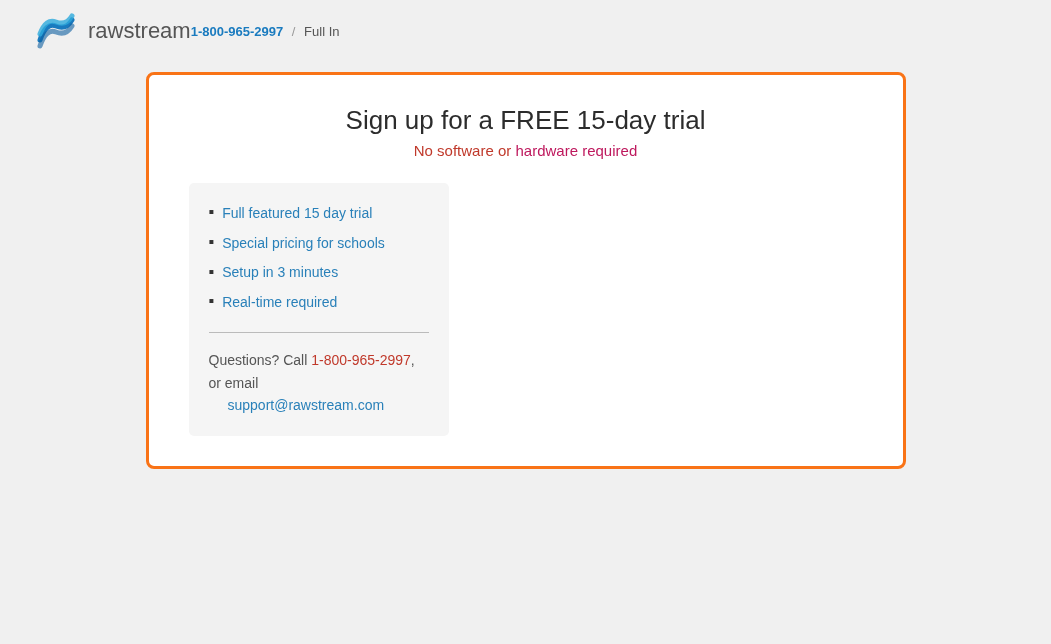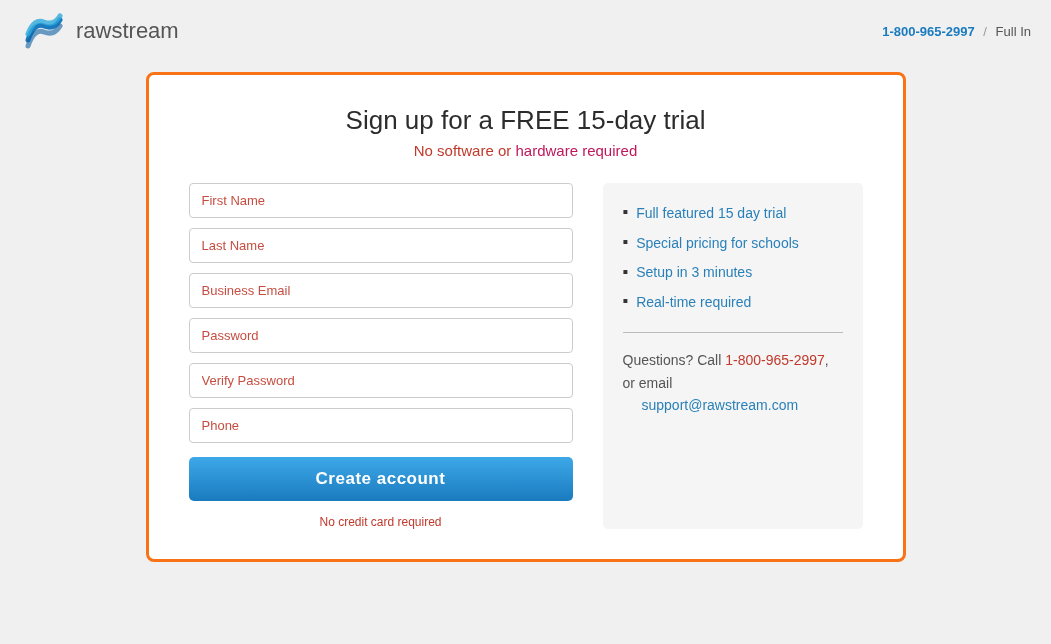--- a/index.html
+++ b/index.html
@@ -9,23 +9,23 @@
       font-family: Arial, Helvetica, sans-serif;
       font-size: 14px;
       color: #333;
       min-height: 644px;
       width: 1051px;
     }
 
     
     .header {
       display: flex;
-      justify-content: space-between;
+      justify-content: flex-start;
       align-items: center;
-      padding: 12px 20px 12px 24px;
+      padding: 12px 20px 12px 36px;
       background: #f0f0f0;
     }
 
     .logo-area {
       display: flex;
       align-items: center;
       gap: 10px;
     }
 
     .logo-icon {
@@ -227,38 +227,20 @@
 
     <div class="card-header">
       <h2 class="card-title">Sign up for a FREE 15-day trial</h2>
       <p class="card-subtitle">
         <span>No software or </span><span class="hardware">hardware required</span>
       </p>
     </div>
 
     <div class="card-body">
 
-      <div class="form-col">
-
-        <input class="form-input" type="text" placeholder="First Name" style="">
-
-        <input class="form-input" type="text" placeholder="Last Name" style="">
-
-        <input class="form-input" type="email" placeholder="Business Email" style="">
-
-        <input class="form-input" type="password" placeholder="Password" style="">
-
-        <input class="form-input" type="password" placeholder="Verify Password" style="">
-
-        <input class="form-input" type="tel" placeholder="Phone" style="">
-
-        <button class="create-btn">Create account</button>
-
-        <p class="no-credit">No credit card required</p>
-      </div>
 
       <div class="info-col">
         <ul class="features-list">
           <li>
               <span>Full featured 15 day trial</span>
             </li>
           <li>
               <span>Special pricing for schools</span>
             </li>
           <li>

